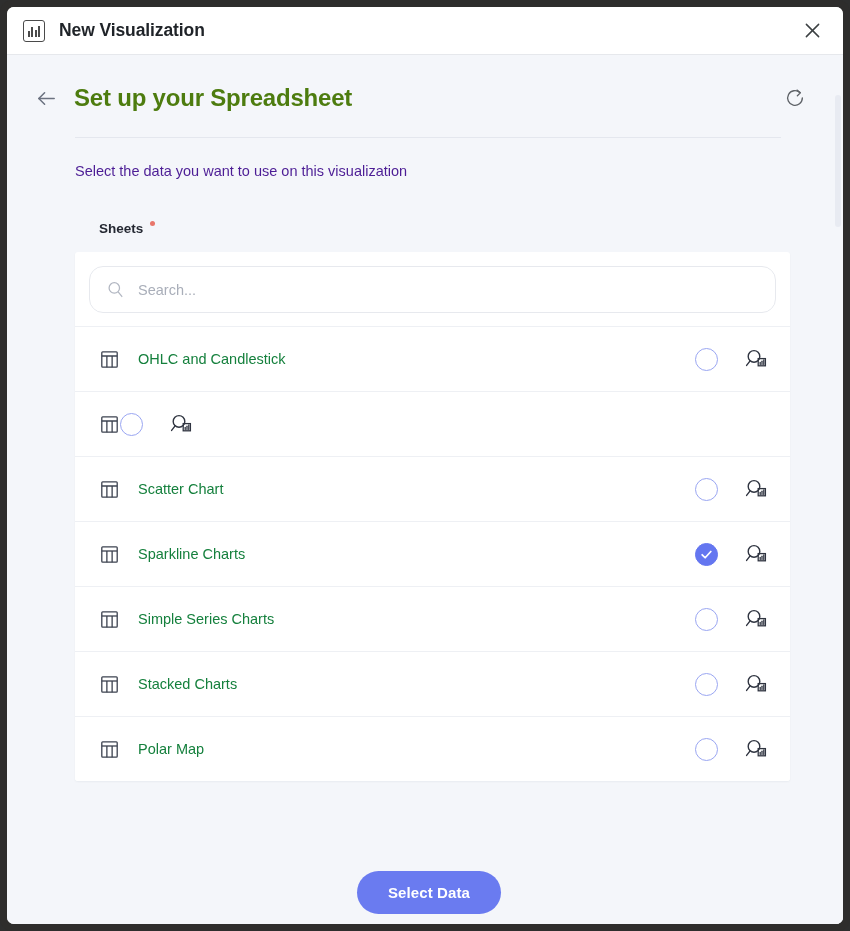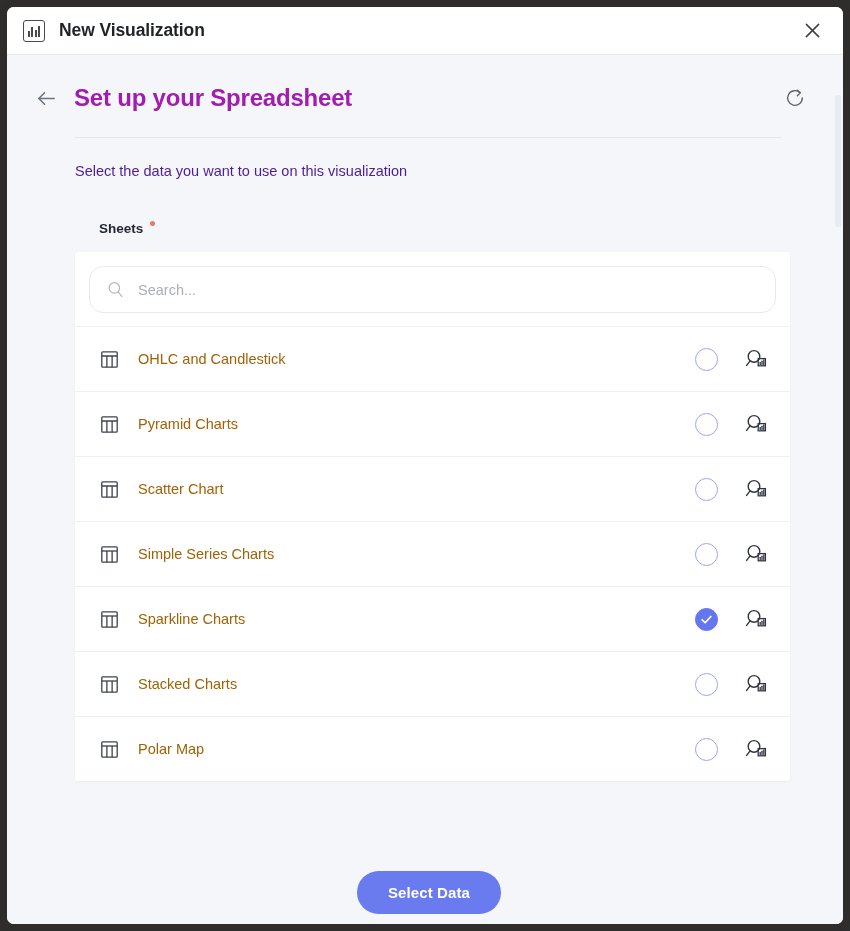--- a/index.html
+++ b/index.html
@@ -101,21 +101,21 @@
     display: flex; align-items: center; justify-content: center;
     cursor: pointer;
     color: #6b7280;
     flex: none;
   }
 
   #page-title {
     margin-left: 11px;
     font-size: 24px;
     font-weight: bold;
-    color: #a21caf;
+    color: #4d7c0f;
     letter-spacing: -0.2px;
   }
 
   #refresh-button {
     margin-left: auto;
     width: 32px; height: 32px;
     display: flex; align-items: center; justify-content: center;
     cursor: pointer;
     color: #5f6368;
   }
@@ -193,21 +193,21 @@
 
   .sheet-icon {
     width: 21px; height: 21px;
     flex: none;
     color: #3d4350;
   }
 
   .sheet-label {
     margin-left: 18px;
     font-size: 14.5px;
-    color: #a16207;
+    color: #15803d;
     flex: 1;
   }
 
   .radio {
     width: 23px; height: 23px;
     border-radius: 50%;
     border: 1.6px solid #9aa6f2;
     flex: none;
     background: #fff;
   }
@@ -359,21 +359,20 @@
   </div>
               <div class="sheet-row">
     <span class="sheet-icon">
       <svg width="21" height="21" viewBox="0 0 24 24" fill="none" stroke="currentColor" stroke-width="1.5">
         <rect x="3.2" y="3.2" width="17.6" height="17.6" rx="1"></rect>
         <line x1="3.2" y1="8" x2="20.8" y2="8"></line>
         <line x1="9" y1="8" x2="9" y2="20.8"></line>
         <line x1="15" y1="8" x2="15" y2="20.8"></line>
       </svg>
     </span>
-    <span class="sheet-label">Pyramid Charts</span>
     <span class="radio">
       
     </span>
     <span class="preview-icon">
       <svg width="24" height="24" viewBox="0 0 24 24" fill="none" stroke="currentColor" stroke-width="1.4" stroke-linecap="round">
         <circle cx="10" cy="9.4" r="5.8"></circle>
         <line x1="6.1" y1="13.8" x2="2.6" y2="18.4"></line>
         <rect x="14.2" y="11.6" width="7.2" height="7.2" stroke-width="1.3"></rect>
         <line x1="16.2" y1="17.6" x2="16.2" y2="15.4" stroke-width="1.3"></line>
         <line x1="18.0" y1="17.6" x2="18.0" y2="14.2" stroke-width="1.3"></line>
@@ -384,44 +383,20 @@
               <div class="sheet-row">
     <span class="sheet-icon">
       <svg width="21" height="21" viewBox="0 0 24 24" fill="none" stroke="currentColor" stroke-width="1.5">
         <rect x="3.2" y="3.2" width="17.6" height="17.6" rx="1"></rect>
         <line x1="3.2" y1="8" x2="20.8" y2="8"></line>
         <line x1="9" y1="8" x2="9" y2="20.8"></line>
         <line x1="15" y1="8" x2="15" y2="20.8"></line>
       </svg>
     </span>
     <span class="sheet-label">Scatter Chart</span>
-    <span class="radio">
-      
-    </span>
-    <span class="preview-icon">
-      <svg width="24" height="24" viewBox="0 0 24 24" fill="none" stroke="currentColor" stroke-width="1.4" stroke-linecap="round">
-        <circle cx="10" cy="9.4" r="5.8"></circle>
-        <line x1="6.1" y1="13.8" x2="2.6" y2="18.4"></line>
-        <rect x="14.2" y="11.6" width="7.2" height="7.2" stroke-width="1.3"></rect>
-        <line x1="16.2" y1="17.6" x2="16.2" y2="15.4" stroke-width="1.3"></line>
-        <line x1="18.0" y1="17.6" x2="18.0" y2="14.2" stroke-width="1.3"></line>
-        <line x1="19.8" y1="17.6" x2="19.8" y2="13.0" stroke-width="1.3"></line>
-      </svg>
-    </span>
-  </div>
-              <div class="sheet-row">
-    <span class="sheet-icon">
-      <svg width="21" height="21" viewBox="0 0 24 24" fill="none" stroke="currentColor" stroke-width="1.5">
-        <rect x="3.2" y="3.2" width="17.6" height="17.6" rx="1"></rect>
-        <line x1="3.2" y1="8" x2="20.8" y2="8"></line>
-        <line x1="9" y1="8" x2="9" y2="20.8"></line>
-        <line x1="15" y1="8" x2="15" y2="20.8"></line>
-      </svg>
-    </span>
-    <span class="sheet-label">Simple Series Charts</span>
     <span class="radio">
       
     </span>
     <span class="preview-icon">
       <svg width="24" height="24" viewBox="0 0 24 24" fill="none" stroke="currentColor" stroke-width="1.4" stroke-linecap="round">
         <circle cx="10" cy="9.4" r="5.8"></circle>
         <line x1="6.1" y1="13.8" x2="2.6" y2="18.4"></line>
         <rect x="14.2" y="11.6" width="7.2" height="7.2" stroke-width="1.3"></rect>
         <line x1="16.2" y1="17.6" x2="16.2" y2="15.4" stroke-width="1.3"></line>
         <line x1="18.0" y1="17.6" x2="18.0" y2="14.2" stroke-width="1.3"></line>
@@ -457,20 +432,44 @@
   </div>
               <div class="sheet-row">
     <span class="sheet-icon">
       <svg width="21" height="21" viewBox="0 0 24 24" fill="none" stroke="currentColor" stroke-width="1.5">
         <rect x="3.2" y="3.2" width="17.6" height="17.6" rx="1"></rect>
         <line x1="3.2" y1="8" x2="20.8" y2="8"></line>
         <line x1="9" y1="8" x2="9" y2="20.8"></line>
         <line x1="15" y1="8" x2="15" y2="20.8"></line>
       </svg>
     </span>
+    <span class="sheet-label">Simple Series Charts</span>
+    <span class="radio">
+      
+    </span>
+    <span class="preview-icon">
+      <svg width="24" height="24" viewBox="0 0 24 24" fill="none" stroke="currentColor" stroke-width="1.4" stroke-linecap="round">
+        <circle cx="10" cy="9.4" r="5.8"></circle>
+        <line x1="6.1" y1="13.8" x2="2.6" y2="18.4"></line>
+        <rect x="14.2" y="11.6" width="7.2" height="7.2" stroke-width="1.3"></rect>
+        <line x1="16.2" y1="17.6" x2="16.2" y2="15.4" stroke-width="1.3"></line>
+        <line x1="18.0" y1="17.6" x2="18.0" y2="14.2" stroke-width="1.3"></line>
+        <line x1="19.8" y1="17.6" x2="19.8" y2="13.0" stroke-width="1.3"></line>
+      </svg>
+    </span>
+  </div>
+              <div class="sheet-row">
+    <span class="sheet-icon">
+      <svg width="21" height="21" viewBox="0 0 24 24" fill="none" stroke="currentColor" stroke-width="1.5">
+        <rect x="3.2" y="3.2" width="17.6" height="17.6" rx="1"></rect>
+        <line x1="3.2" y1="8" x2="20.8" y2="8"></line>
+        <line x1="9" y1="8" x2="9" y2="20.8"></line>
+        <line x1="15" y1="8" x2="15" y2="20.8"></line>
+      </svg>
+    </span>
     <span class="sheet-label">Stacked Charts</span>
     <span class="radio">
       
     </span>
     <span class="preview-icon">
       <svg width="24" height="24" viewBox="0 0 24 24" fill="none" stroke="currentColor" stroke-width="1.4" stroke-linecap="round">
         <circle cx="10" cy="9.4" r="5.8"></circle>
         <line x1="6.1" y1="13.8" x2="2.6" y2="18.4"></line>
         <rect x="14.2" y="11.6" width="7.2" height="7.2" stroke-width="1.3"></rect>
         <line x1="16.2" y1="17.6" x2="16.2" y2="15.4" stroke-width="1.3"></line>

